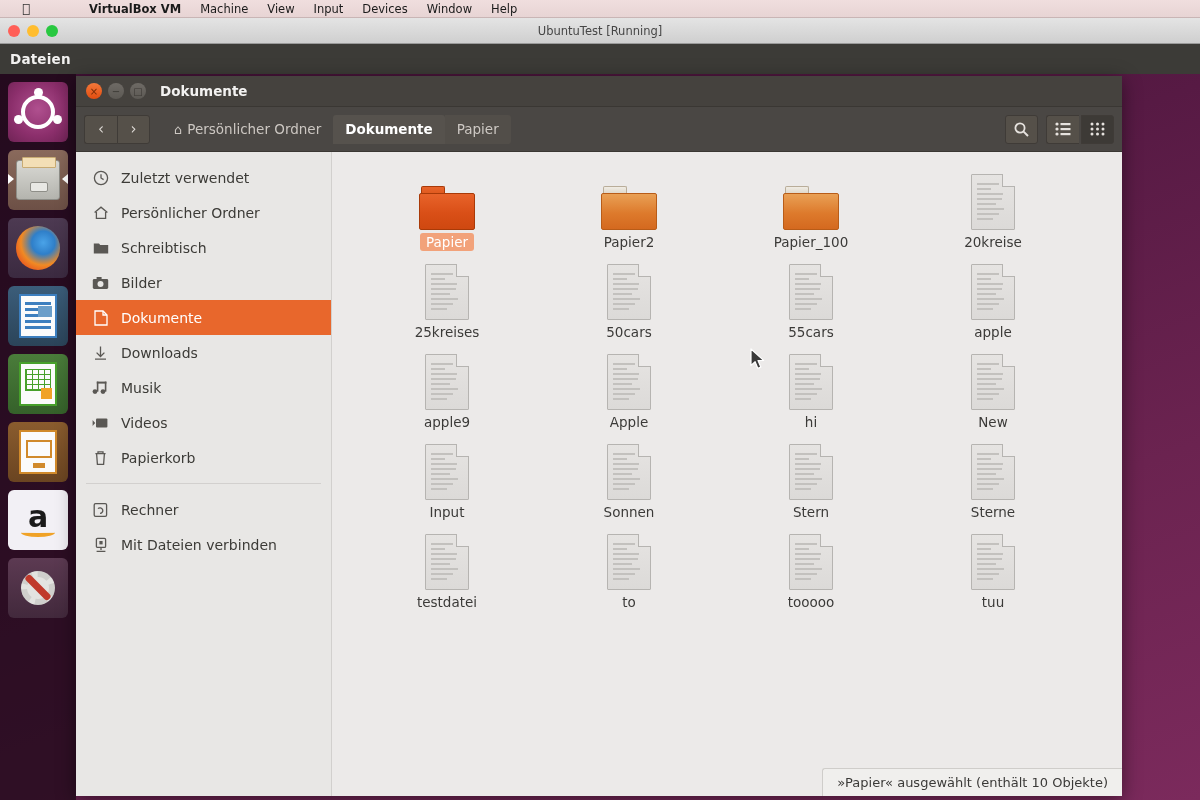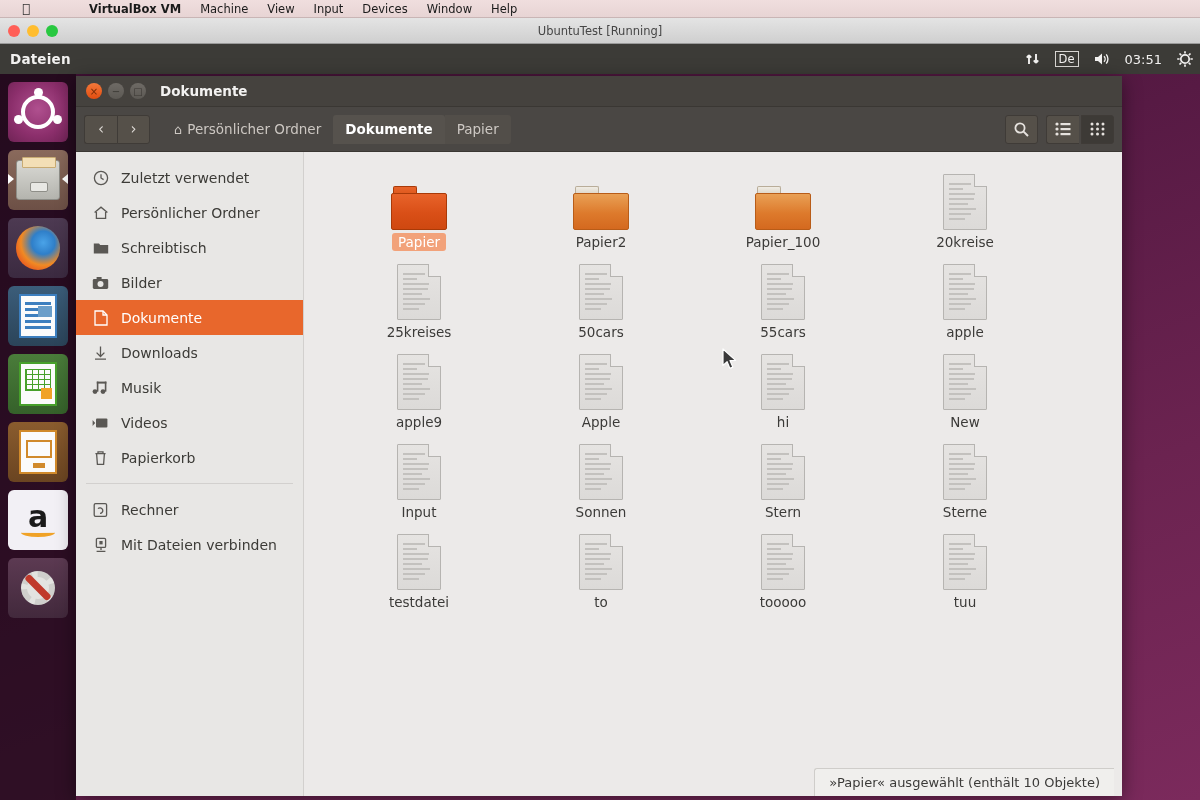--- a/index.html
+++ b/index.html
@@ -198,21 +198,21 @@
     color: #e6e2de; display: flex; align-items: center; justify-content: center;
   }
   .tb-btn.search { border-radius: 3px; margin-right: 6px; }
   .tb-btn.vl { border-radius: 3px 0 0 3px; border-right: none; }
   .tb-btn.vg { border-radius: 0 3px 3px 0; background: #3d3a36; }
 
   #naut-body { flex: 1; display: flex; min-height: 0; }
 
   
   #places {
-    width: 228px; background: #e8e7e5; border-right: 1px solid #d2d0ce;
+    width: 256px; background: #e8e7e5; border-right: 1px solid #d2d0ce;
     padding-top: 8px;
   }
   .place {
     display: flex; align-items: center; gap: 12px;
     height: 35px; padding-left: 16px;
     font-size: 14px; color: #3c3b37;
   }
   .place.selected { background: #e8672c; color: #fff; }
   .place .pic { width: 17px; display: flex; justify-content: center; }
   .places-sep { height: 1px; background: #d2d0ce; margin: 8px 10px; }
@@ -261,21 +261,21 @@
     border-left: 1px solid #b6b4b1; border-bottom: 1px solid #b6b4b1;
   }
   .docicon .lines { position: absolute; left: 6px; top: 9px; right: 7px; }
   .docicon .lines i { display: block; height: 2px; background: #c3c1be; margin-bottom: 3px; }
 
   
   #cursor { position: absolute; left: 418px; top: 196px; z-index: 40; }
 
   
   #statusbar {
-    position: absolute; right: 8px; bottom: 0;
+    position: absolute; right: 0; bottom: 0;
     background: #f0efed; border-top: 1px solid #cfcdca; border-left: 1px solid #cfcdca;
     padding: 6px 14px; font-size: 13px; color: #3b3a38;
     border-radius: 3px 0 0 0;
   }
 </style>
 </head>
 <body>
 
 <div id="mac-menubar">
   <span class="apple-logo"></span>
@@ -294,45 +294,20 @@
     <span class="dot yellow"></span>
     <span class="dot green"></span>
   </div>
   <span>UbuntuTest [Running]</span>
 </div>
 
 <div id="guest">
 
   <div id="unity-panel">
     <span class="app-name">Dateien</span>
-    <div id="panel-right">
-      <span class="panel-ind">
-        <svg width="16" height="16" viewBox="0 0 16 16">
-            <path d="M4 13 V4 M4 4 L1.8 6.6 M4 4 L6.2 6.6" stroke="#f2f1f0" stroke-width="1.9" fill="none"></path>
-            <path d="M11 3 V12 M11 12 L8.8 9.4 M11 12 L13.2 9.4" stroke="#f2f1f0" stroke-width="1.9" fill="none"></path>
-          </svg>
-      </span>
-      <span class="panel-ind kbd-box">De</span>
-      <span class="panel-ind">
-        <svg width="18" height="16" viewBox="0 0 18 16">
-            <path d="M2 6 H5 L9 2.5 V13.5 L5 10 H2 Z" fill="#f2f1f0"></path>
-            <path d="M11 5.2 a4 4 0 0 1 0 5.6" stroke="#f2f1f0" stroke-width="1.4" fill="none"></path>
-            <path d="M13.2 3.4 a7 7 0 0 1 0 9.2" stroke="#f2f1f0" stroke-width="1.4" fill="none"></path>
-          </svg>
-      </span>
-      <span class="panel-ind clock">03:51</span>
-      <span class="panel-ind">
-        <svg width="18" height="18" viewBox="0 0 18 18">
-            <g fill="none" stroke="#f2f1f0" stroke-width="1.7">
-              <circle cx="9" cy="9" r="4.2"></circle>
-              <path d="M9 1.2 V3.6 M9 14.4 V16.8 M1.2 9 H3.6 M14.4 9 H16.8 M3.5 3.5 L5.2 5.2 M12.8 12.8 L14.5 14.5 M14.5 3.5 L12.8 5.2 M5.2 12.8 L3.5 14.5"></path>
-            </g>
-          </svg>
-      </span>
-    </div>
   </div>
 
   <div id="launcher">
     <div class="launcher-item li-ubuntu first">
       <div class="circ">
           <span></span>
         </div>
     </div>
     <div class="launcher-item li-files">
       <span class="arrow-l"></span>

